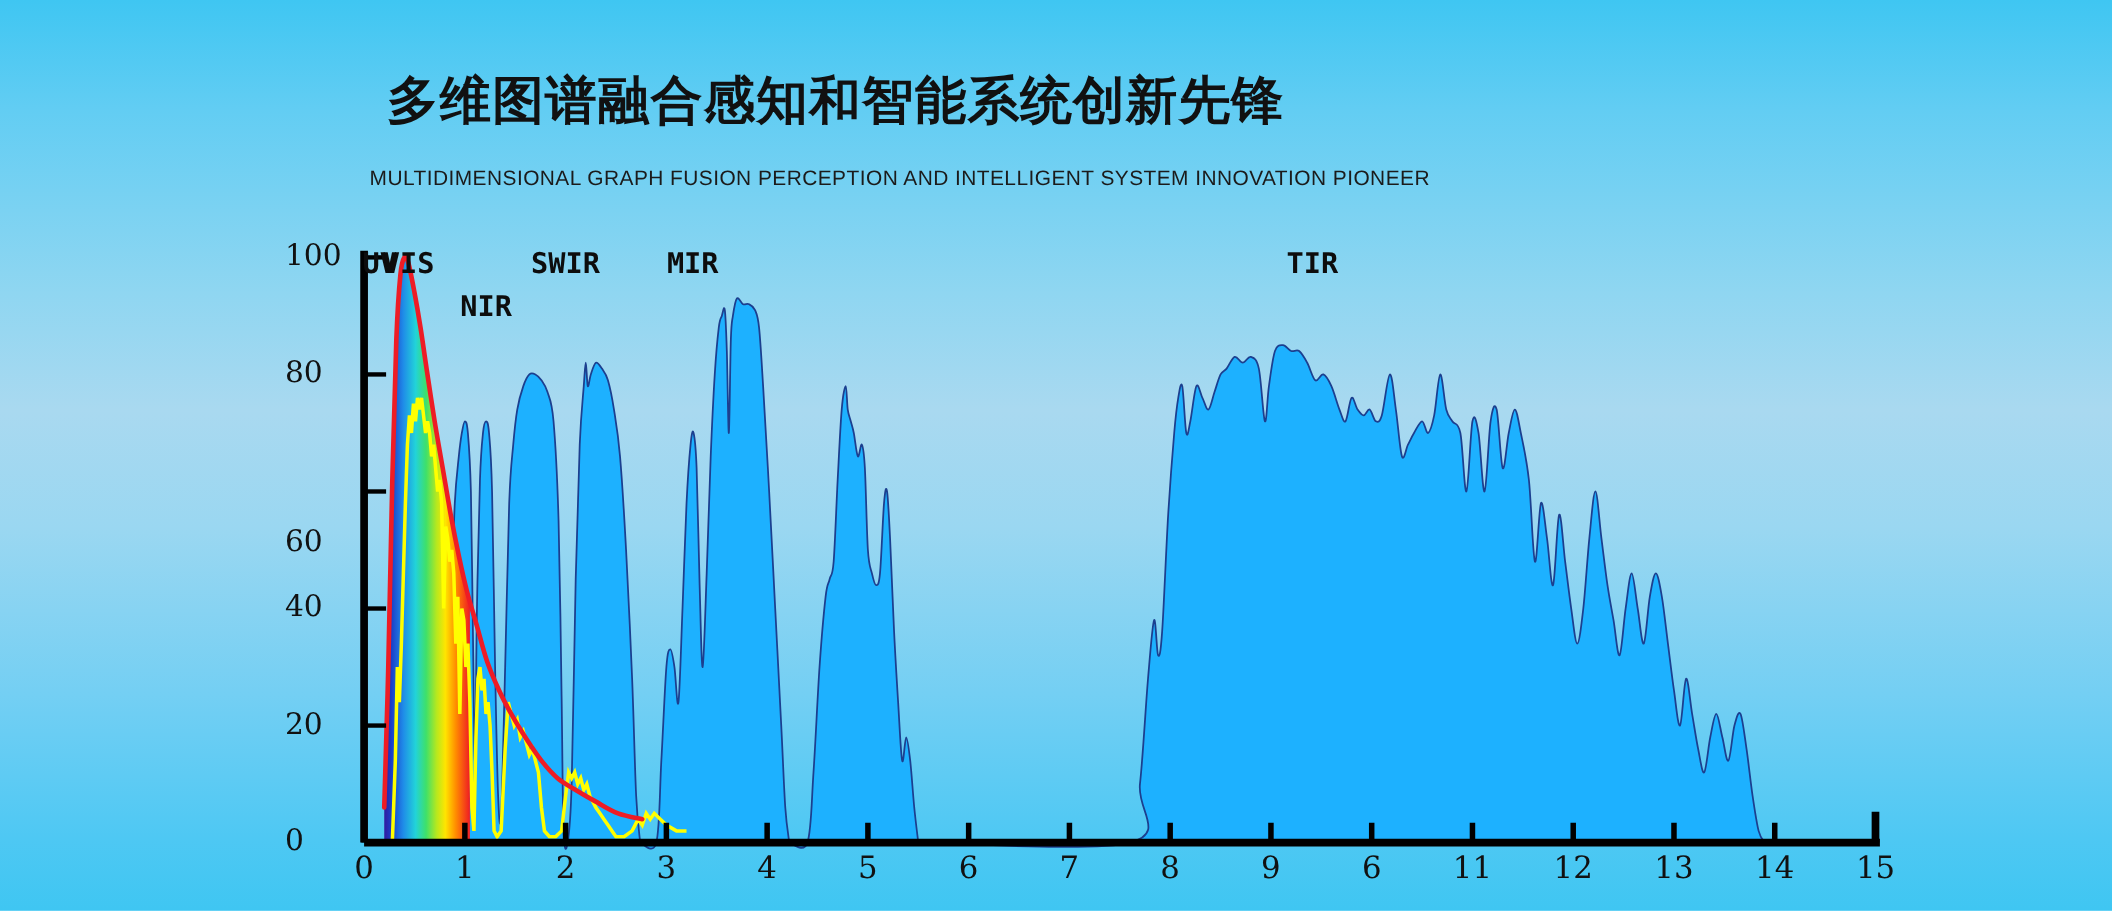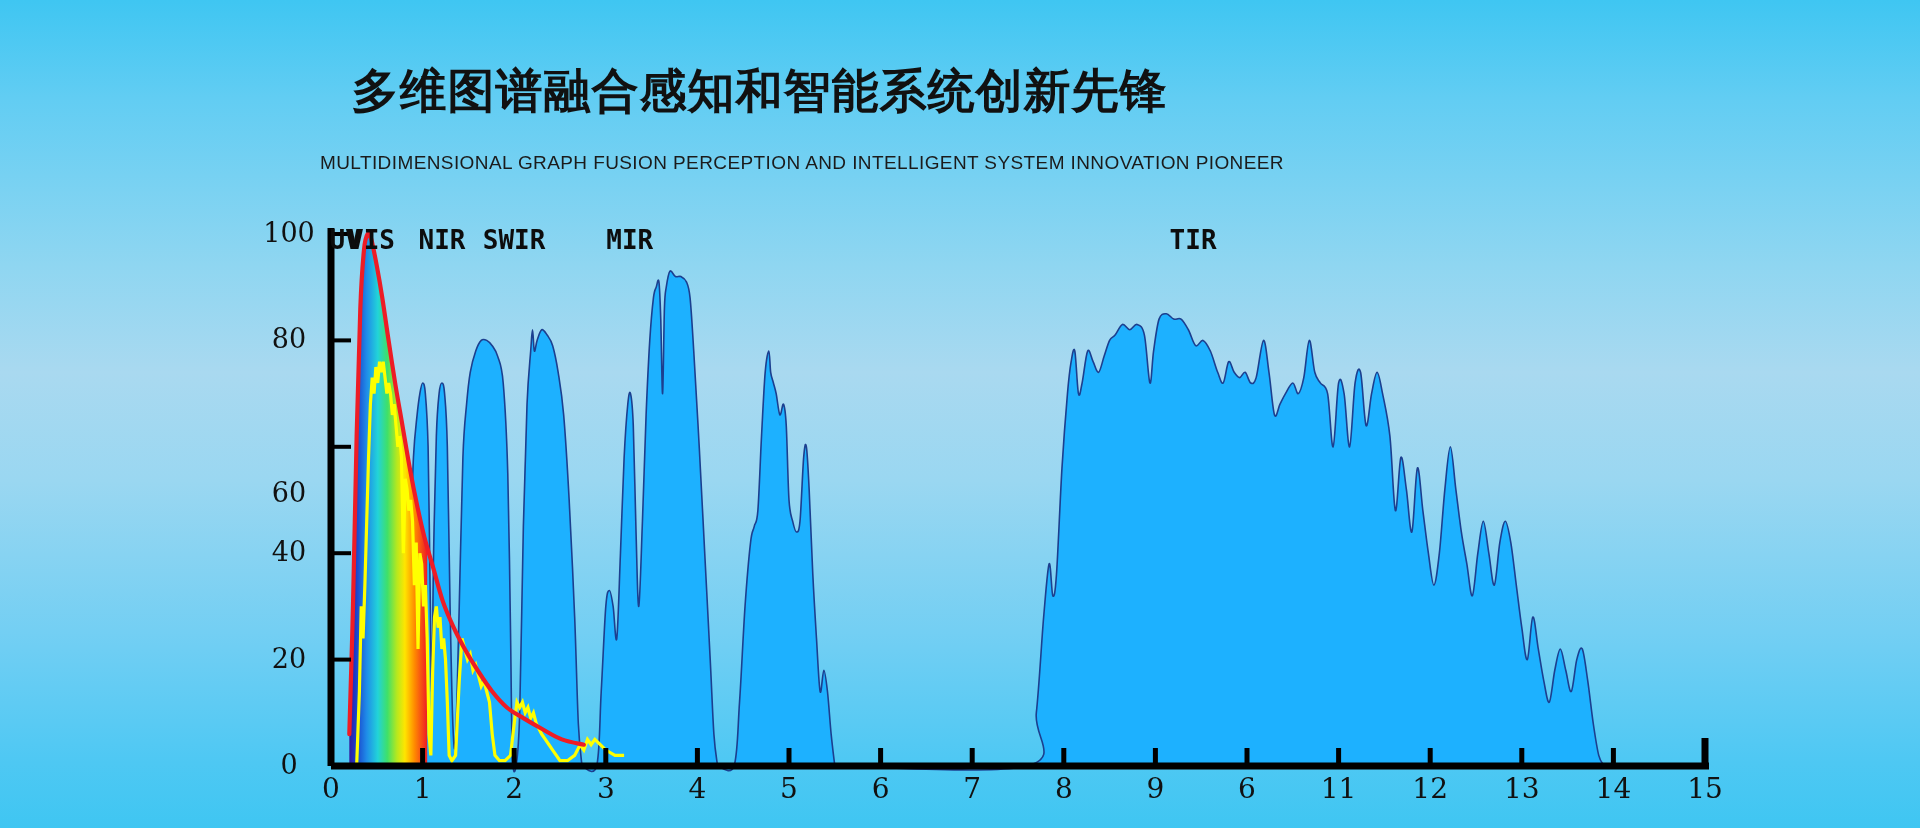--- a/index.html
+++ b/index.html
@@ -11,33 +11,33 @@
   }
   #stage{position:absolute;left:0;top:0;width:1920px;height:828px;}
 
   .title{
     position:absolute;left:0;top:60px;width:1519px;text-align:center;
     font-size:47px;font-weight:bold;color:#111111;letter-spacing:1px;
     font-family:"DejaVu Sans","Liberation Sans",sans-serif;
     white-space:nowrap;
   }
   .subtitle{
-    position:absolute;left:0;top:152px;width:1604px;text-align:center;
+    position:absolute;left:16px;top:152px;width:1604px;text-align:center;
     font-size:19px;color:#1b1b1b;letter-spacing:.4px;
     font-family:"Liberation Sans",sans-serif;white-space:nowrap;
   }
 
   .bandlabel{
     position:absolute;top:225px;
     font-family:"DejaVu Sans Mono","Liberation Mono",monospace;
     font-size:26px;font-weight:bold;color:#0d0d0d;white-space:nowrap;
   }
 
   .ytick-label{
-    position:absolute;text-align:center;width:60px;
+    position:absolute;text-align:left;width:60px;
     font-family:"DejaVu Serif","Liberation Serif",serif;
     font-size:27px;color:#111;
   }
   .xtick-label{
     position:absolute;text-align:center;width:50px;
     font-family:"DejaVu Serif","Liberation Serif",serif;
     font-size:28px;color:#111;
   }
   svg{position:absolute;left:0;top:0;}
 </style>
@@ -104,21 +104,21 @@
         <line x1="331" y1="553.2" x2="351" y2="553.2" stroke="#000000" stroke-width="4"></line>
         <line x1="331" y1="446.8" x2="351" y2="446.8" stroke="#000000" stroke-width="4"></line>
         <line x1="331" y1="340.4" x2="351" y2="340.4" stroke="#000000" stroke-width="4"></line>
         <line x1="331" y1="234" x2="351" y2="234" stroke="#000000" stroke-width="4"></line>
       </g>
   </svg>
 
   <div id="band-labels">
       <div class="bandlabel" style="left: 329.488px;">UV</div>
       <div class="bandlabel" style="left: 348px;">VIS</div>
-      <div class="bandlabel" style="left: 418.5px;">NIR</div>
+      <div class="bandlabel" style="left: 418.5px; margin-top: 39px;">NIR</div>
       <div class="bandlabel" style="left: 482.78px;">SWIR</div>
       <div class="bandlabel" style="left: 606.28px;">MIR</div>
       <div class="bandlabel" style="left: 1169.62px;">TIR</div>
     </div>
   <div id="y-labels">
       <div class="ytick-label" style="left: 259px; top: 749px;">0</div>
       <div class="ytick-label" style="left: 259px; top: 642.6px;">20</div>
       <div class="ytick-label" style="left: 259px; top: 536.2px;">40</div>
       <div class="ytick-label" style="left: 259px; top: 429.8px; margin-top: 47px;">60</div>
       <div class="ytick-label" style="left: 259px; top: 323.4px;">80</div>

